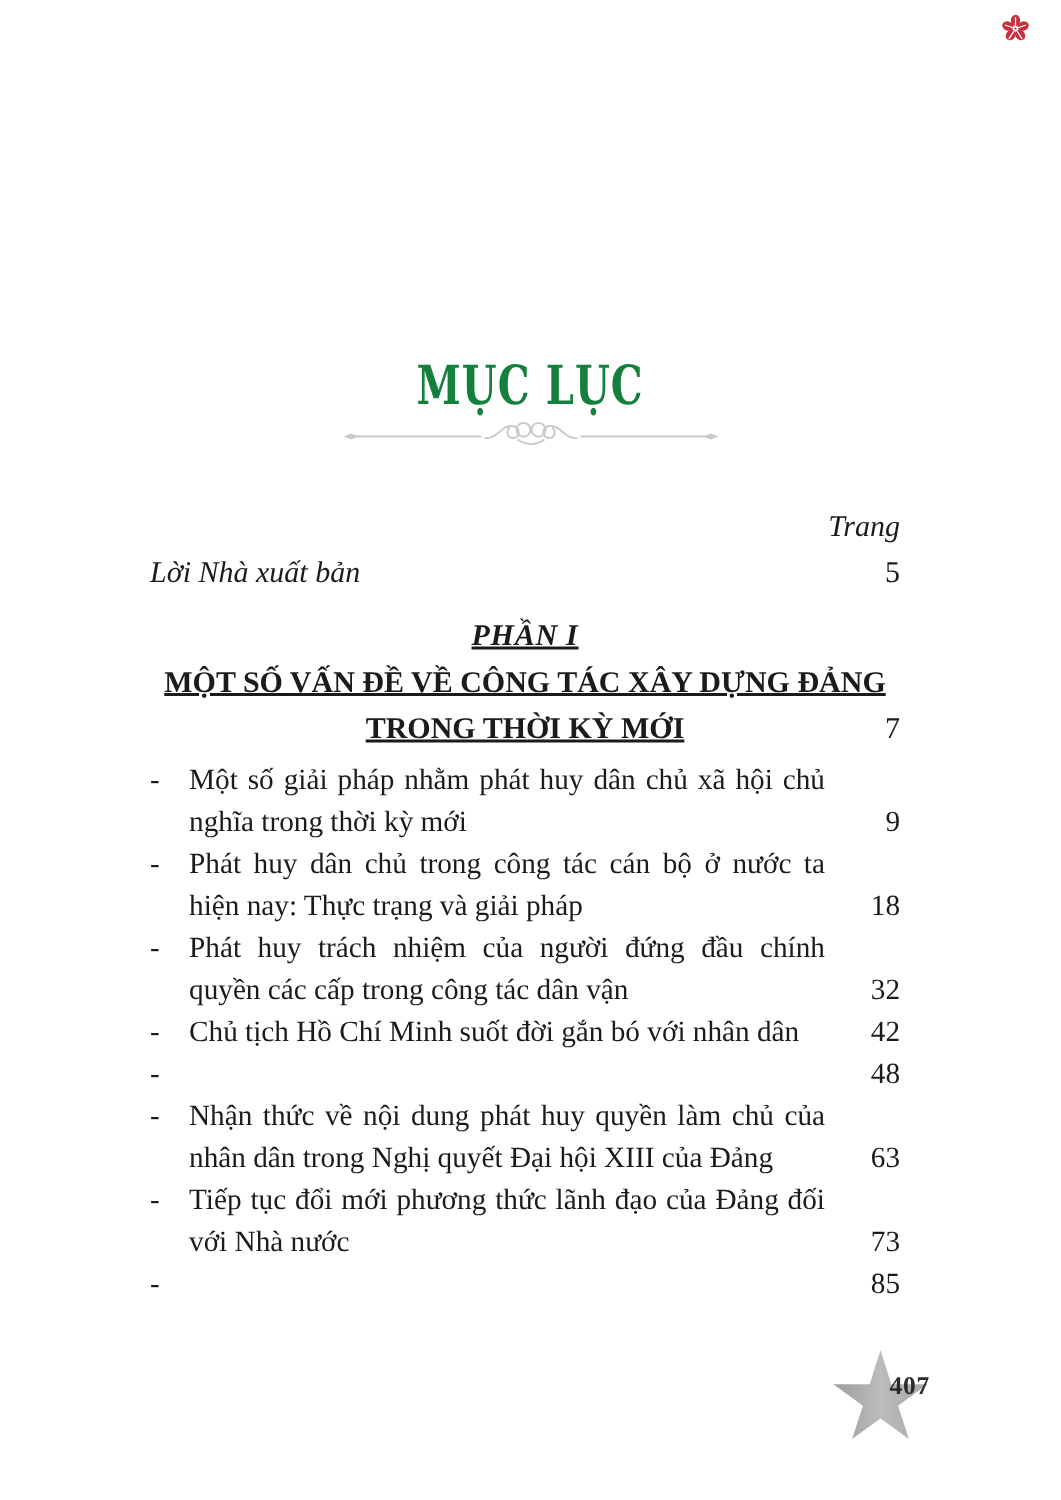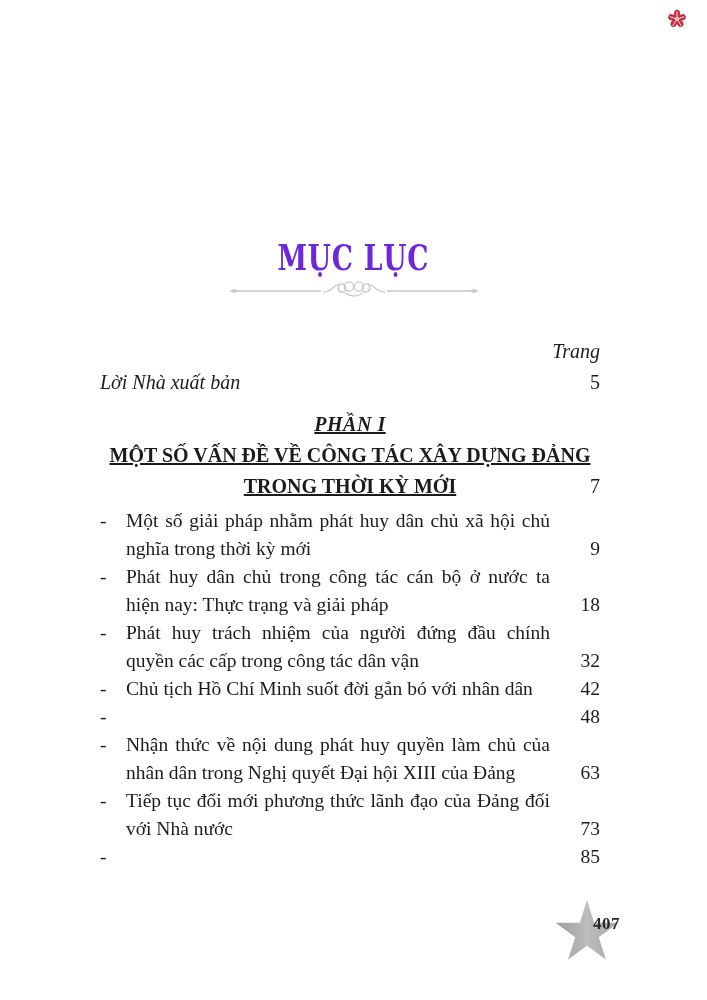--- a/index.html
+++ b/index.html
@@ -22,21 +22,21 @@
   .toc-title {
     position: absolute;
     top: 236px;
     left: 0;
     width: 100%;
     text-align: center;
     font-family: "DejaVu Serif", serif;
     font-weight: bold;
     font-size: 36px;
     letter-spacing: 1px;
-    color: #6d28d9;
+    color: #15803d;
   }
   .toc-title .squeeze {
     display: inline-block;
     transform: scaleX(0.74);
     transform-origin: center;
     white-space: nowrap;
   }
   .divider {
     position: absolute;
     top: 278px;

